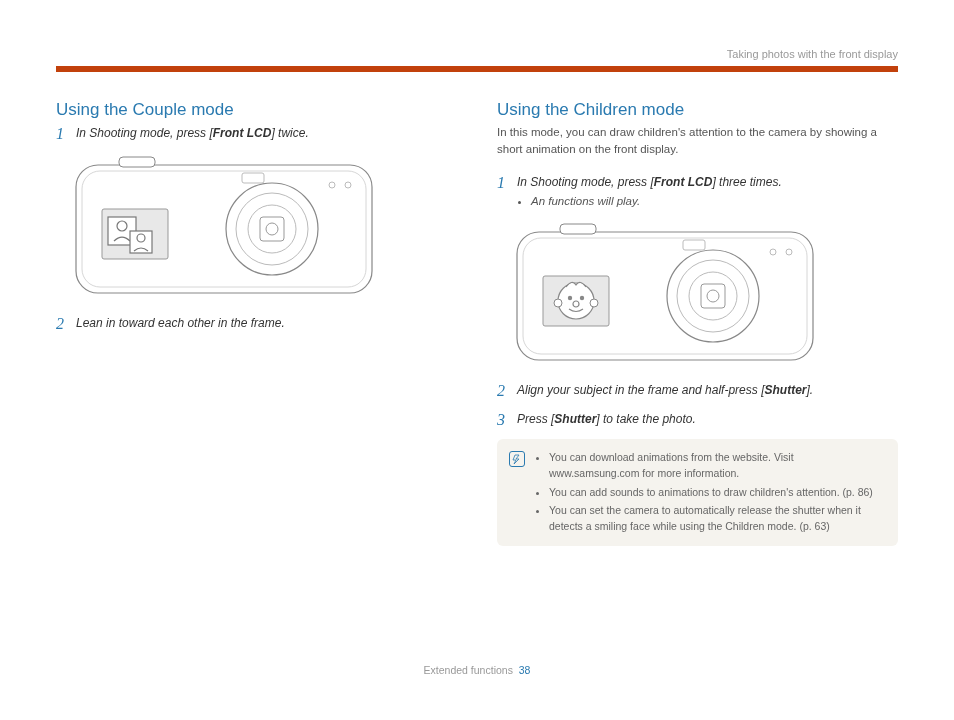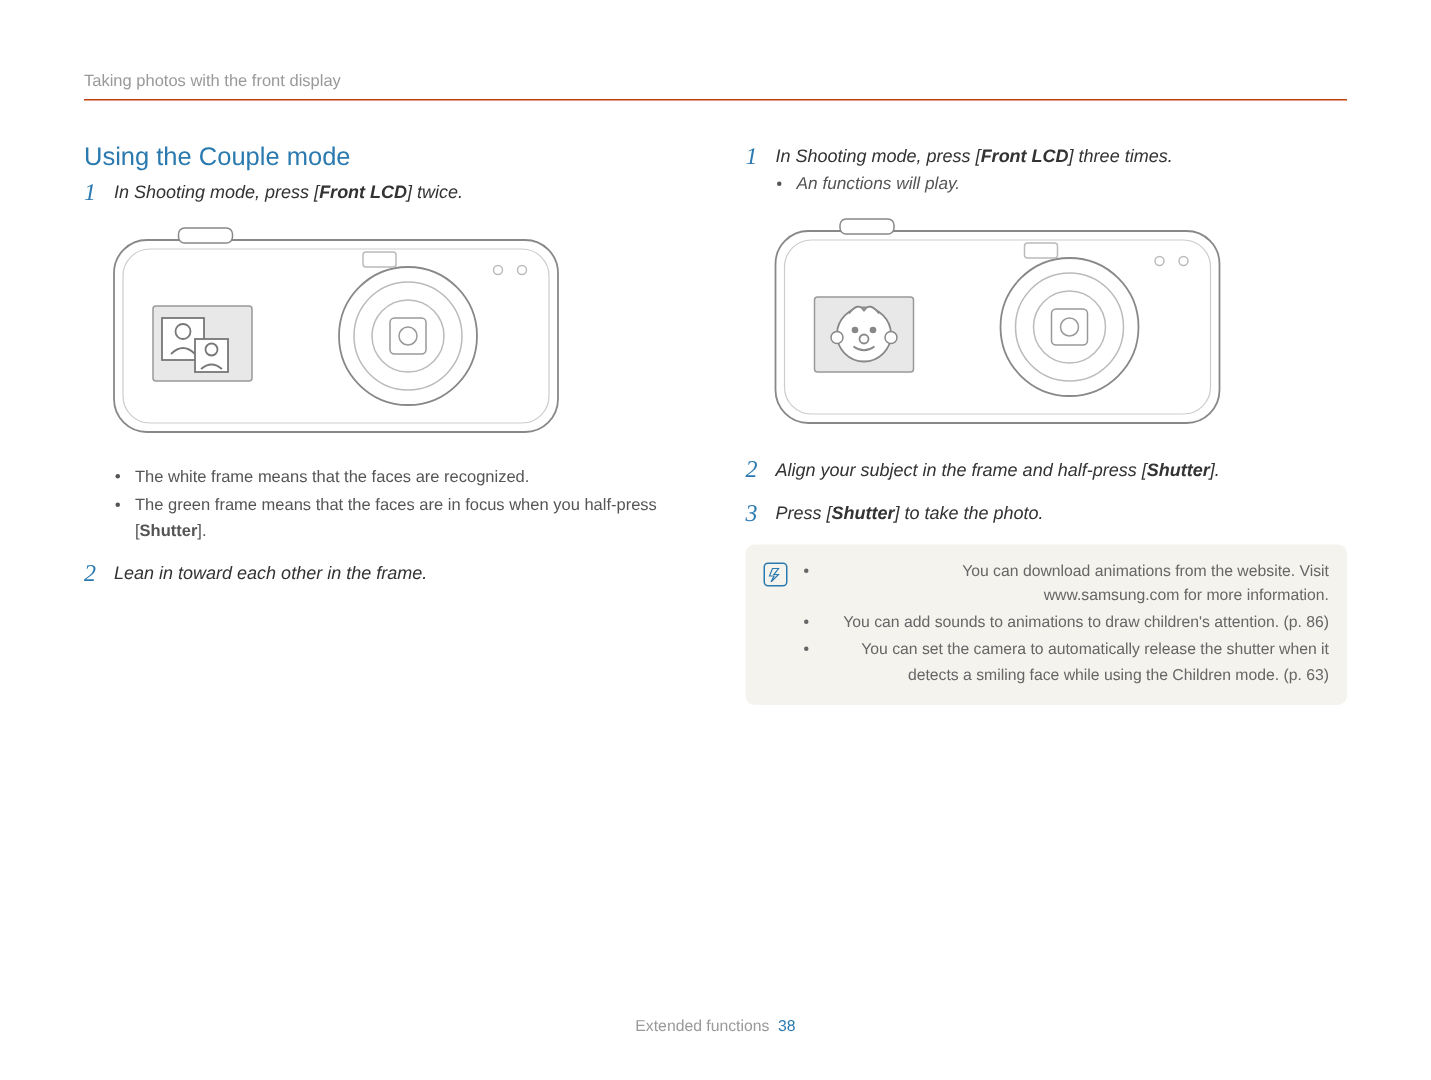--- a/index.html
+++ b/index.html
@@ -8,23 +8,24 @@
     width: 954px;
     height: 720px;
     background: #fff;
     color: #333;
     position: relative;
     padding: 48px 56px 40px 56px;
   }
   .header-line {
     font-size: 11px;
     color: #999;
-    border-bottom: 1px solid #c2410c;
+    border-bottom: 6px solid #c2410c;
     padding-bottom: 6px;
     margin-bottom: 28px;
+    text-align: right;
   }
   .columns {
     display: flex;
     gap: 40px;
   }
   .col {
     flex: 1;
     min-width: 0;
   }
   .section-title {
@@ -101,26 +102,25 @@
     font-size: 10px;
     margin-top: 2px;
   }
   .note-list {
     list-style: disc;
     padding-left: 14px;
     font-size: 10.5px;
     color: #666;
     line-height: 1.55;
     flex: 1;
-    text-align: right;
   }
   .note-list li { margin-bottom: 2px; }
   .footer {
     position: absolute;
-    bottom: 30px;
+    bottom: 44px;
     left: 0;
     right: 0;
     text-align: center;
     font-size: 10.5px;
     color: #999;
   }
   .footer .pg { color: #2a7ab0; }
 </style>
 </head>
 <body>
@@ -164,35 +164,31 @@
           <rect x="0" y="4" width="28" height="28" fill="#fff" stroke="#777" stroke-width="1.2"></rect>
           <circle cx="14" cy="13" r="5" fill="none" stroke="#777" stroke-width="1.2"></circle>
           <path d="M6 28 Q14 20 22 28" fill="none" stroke="#777" stroke-width="1.2"></path>
           <rect x="22" y="18" width="22" height="22" fill="#fff" stroke="#777" stroke-width="1.2"></rect>
           <circle cx="33" cy="25" r="4" fill="none" stroke="#777" stroke-width="1.2"></circle>
           <path d="M26 38 Q33 32 40 38" fill="none" stroke="#777" stroke-width="1.2"></path>
         </g>
       </svg>
     </div>
 
-    <ul class="bullets" style="margin-left:18px;">
-      <li>The white frame means that the faces are recognized.</li>
-      <li>
-        <span>The green frame means that the faces are in focus when you half-press [</span><b>Shutter</b><span>].</span>
-      </li>
-    </ul>
 
     <div class="step" style="margin-top:10px;">
       <div class="step-num">2</div>
       <div class="step-body">Lean in toward each other in the frame.</div>
     </div>
 
   </div>
 
   <div class="col">
+    <h2 class="section-title">Using the Children mode</h2>
+    <p class="section-intro">In this mode, you can draw children's attention to the camera by showing a short animation on the front display.</p>
 
     <div class="step">
       <div class="step-num">1</div>
       <div class="step-body">
         <span>In Shooting mode, press [</span><b>Front LCD</b><span>] three times.</span>
         <ul class="sub-bullet">
           <li>An functions will play.</li>
         </ul>
       </div>
     </div>

